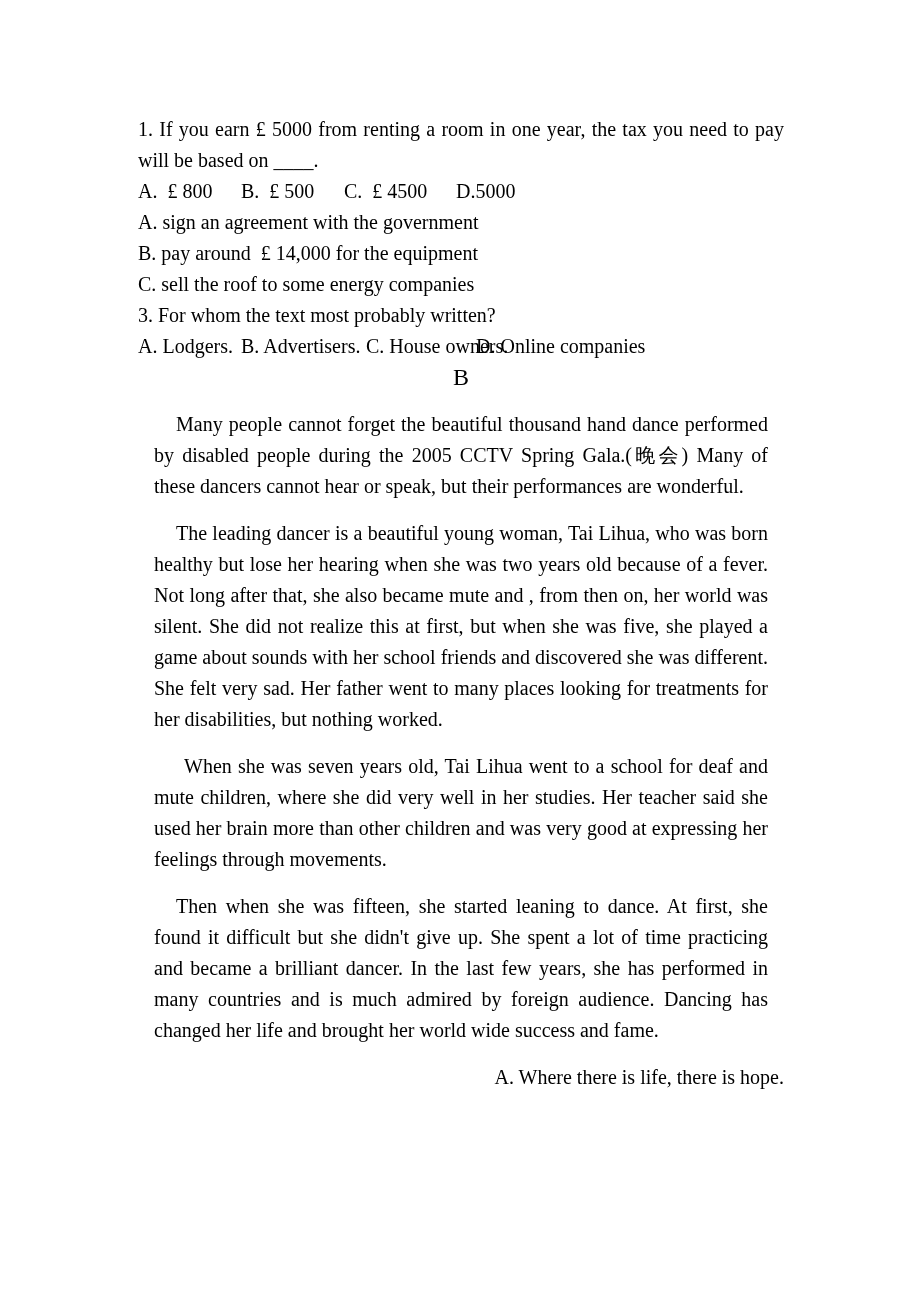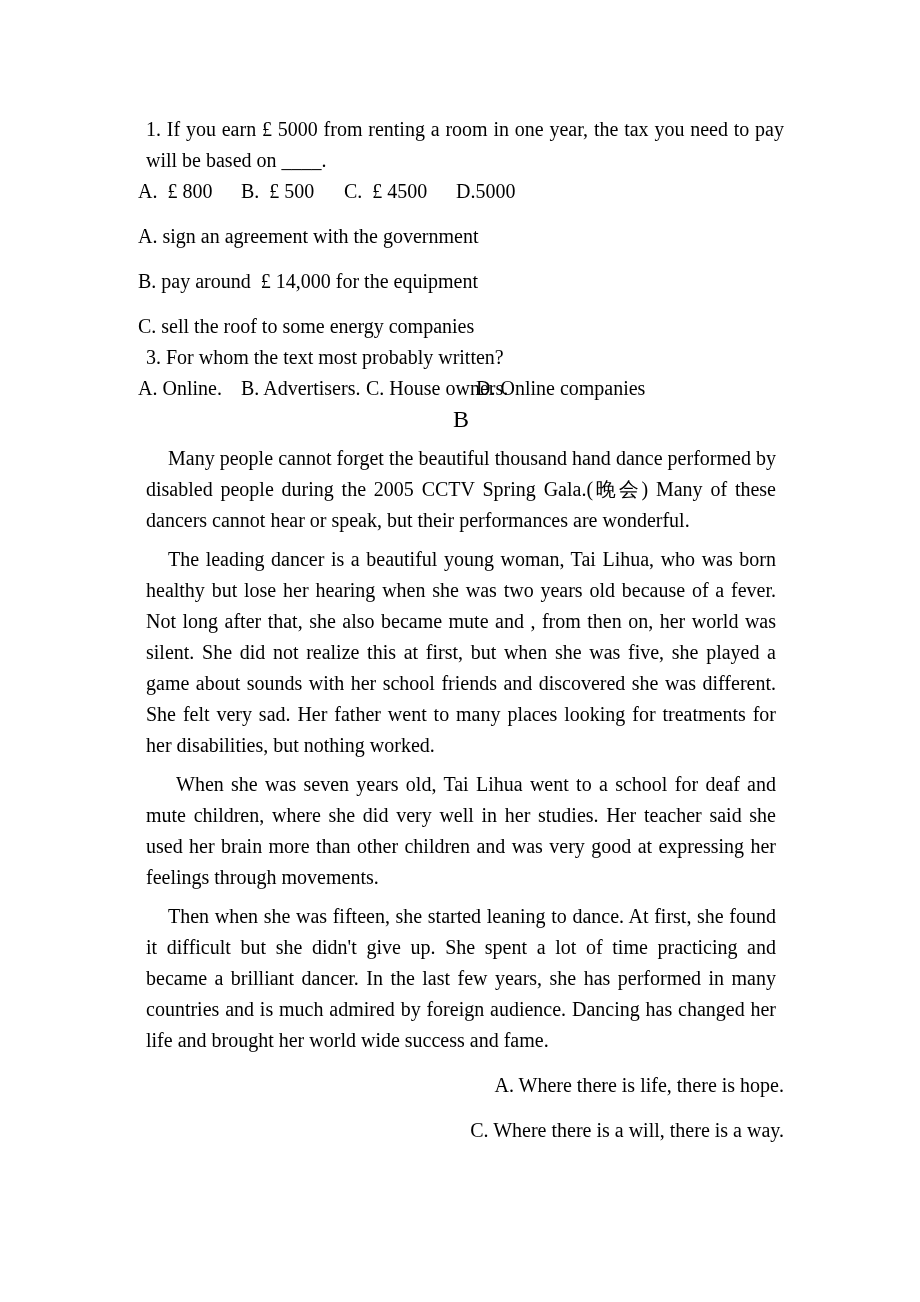--- a/index.html
+++ b/index.html
@@ -23,37 +23,35 @@
   .content {
     position: absolute;
     left: 138px;
     top: 114px;
     width: 646px;
     font-size: 20px;
     line-height: 31px;
   }
   .stem {
     text-align: justify;
-    margin-left: 8px;
   }
   .opt-row {
     position: relative;
     height: 31px;
   }
   .opt-row span {
     position: absolute;
     top: 0;
     white-space: nowrap;
   }
   .opt-line {
     white-space: pre-wrap;
-    margin-top: 14px;
   }
   .para {
-    margin: 8px;
+    margin: 16px;
     text-align: justify;
     text-indent: 22px;
   }
   .para-deep {
     text-indent: 30px;
     font-family: Liberation Serif, serif;
   }
   .section-header {
     text-align: center;
     font-size: 24px;
@@ -77,30 +75,29 @@
       <span style="left:206px">C.&nbsp; £ 4500</span>
       <span style="left:318px">D.5000</span>
     </div>
 
     <div class="opt-line">A. sign an agreement with the government</div>
     <div class="opt-line">B. pay around &nbsp;£ 14,000 for the equipment</div>
     <div class="opt-line">C. sell the roof to some energy companies</div>
 
     <div class="stem">3. For whom the text most probably written?</div>
     <div class="opt-row">
-      <span style="left:0px">A. Online.</span>
+      <span style="left:0px">A. Lodgers.</span>
       <span style="left:103px">B. Advertisers.</span>
       <span style="left:228px">C. House owners.</span>
       <span style="left:338px">D. Online companies</span>
     </div>
 
     <div class="section-header">B</div>
 
     <p class="para">Many people cannot forget the beautiful thousand hand dance performed by disabled people during the 2005 CCTV Spring Gala.(晚会) Many of these dancers cannot hear or speak, but their performances are wonderful.</p>
     <p class="para">The leading dancer is a beautiful young woman, Tai Lihua, who was born healthy but lose her hearing when she was two years old because of a fever. Not long after that, she also became mute and , from then on, her world was silent. She did not realize this at first, but when she was five, she played a game about sounds with her school friends and discovered she was different. She felt very sad. Her father went to many places looking for treatments for her disabilities, but nothing worked.</p>
     <p class="para para-deep">When she was seven years old, Tai Lihua went to a school for deaf and mute children, where she did very well in her studies. Her teacher said she used her brain more than other children and was very good at expressing her feelings through movements.</p>
     <p class="para">Then when she was fifteen, she started leaning to dance. At first, she found it difficult but she didn't give up. She spent a lot of time practicing and became a brilliant dancer. In the last few years, she has performed in many countries and is much admired by foreign audience. Dancing has changed her life and brought her world wide success and fame.</p>
 
     <div class="opt-line indent-opt">A. Where there is life, there is hope.</div>
-    <div class="opt-line indent-opt">C. Where there is a will, there is a way.</div>
 
   </div>
 </div>
 
 </body></html>

